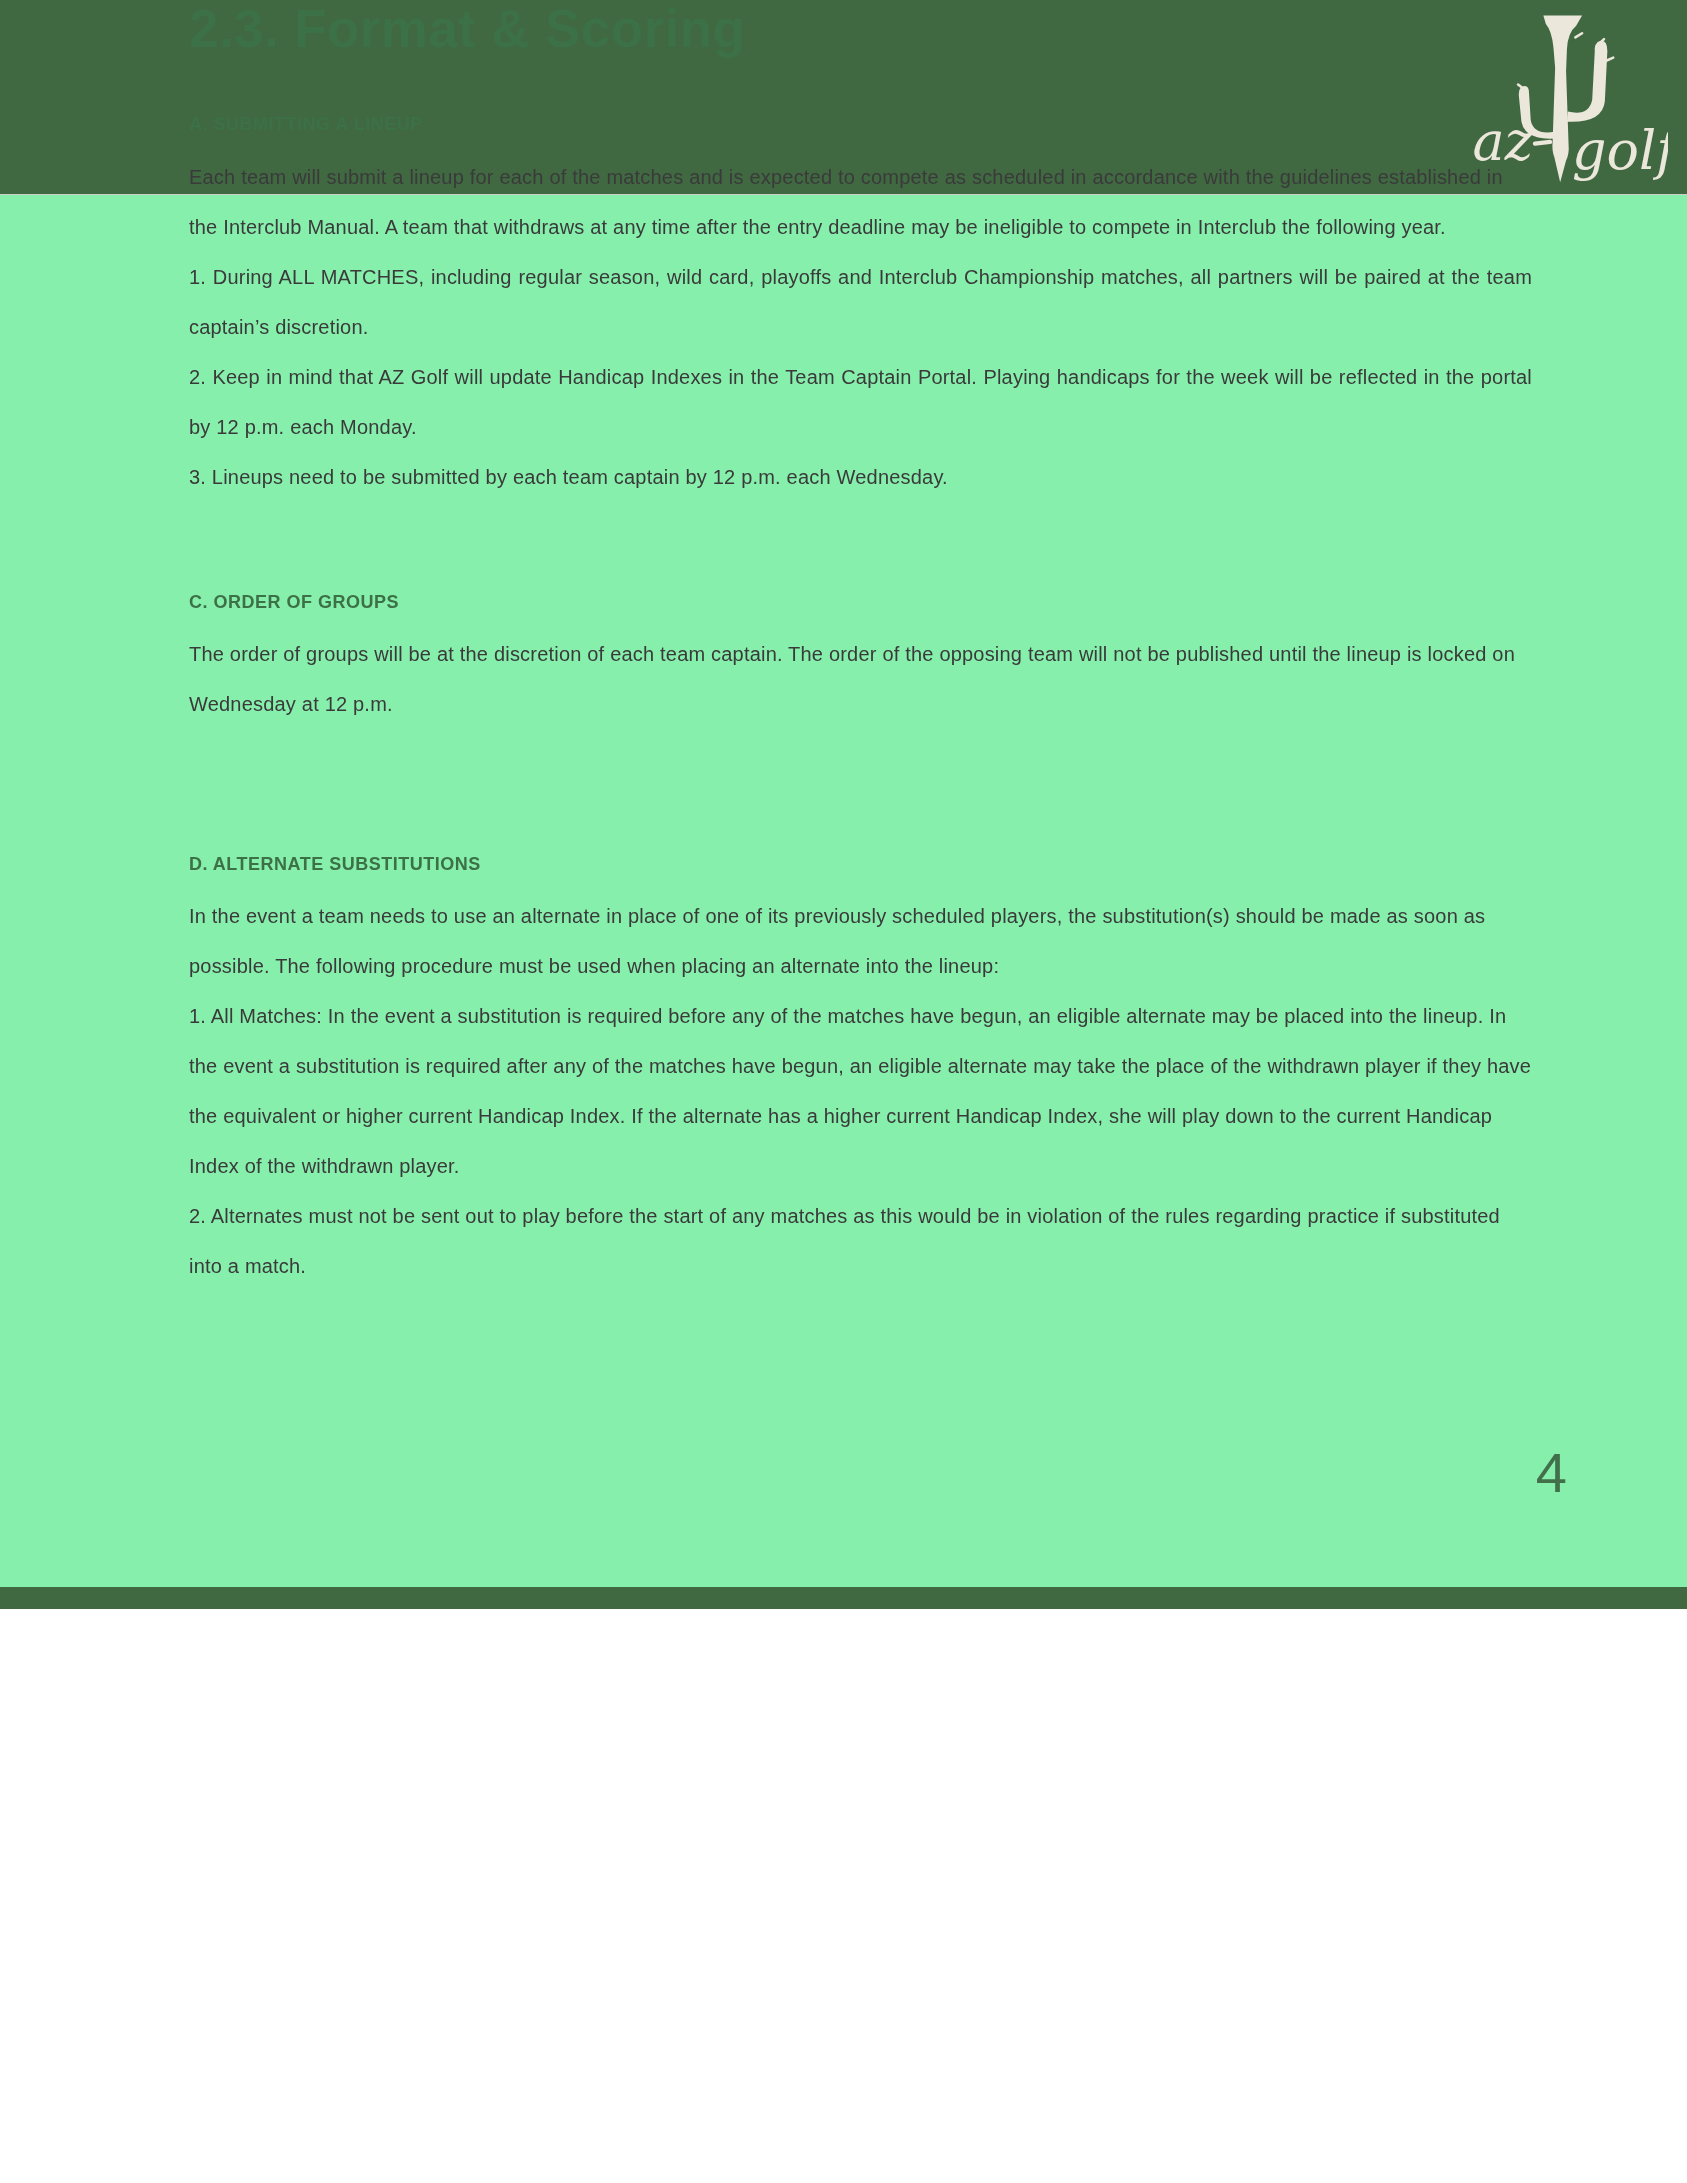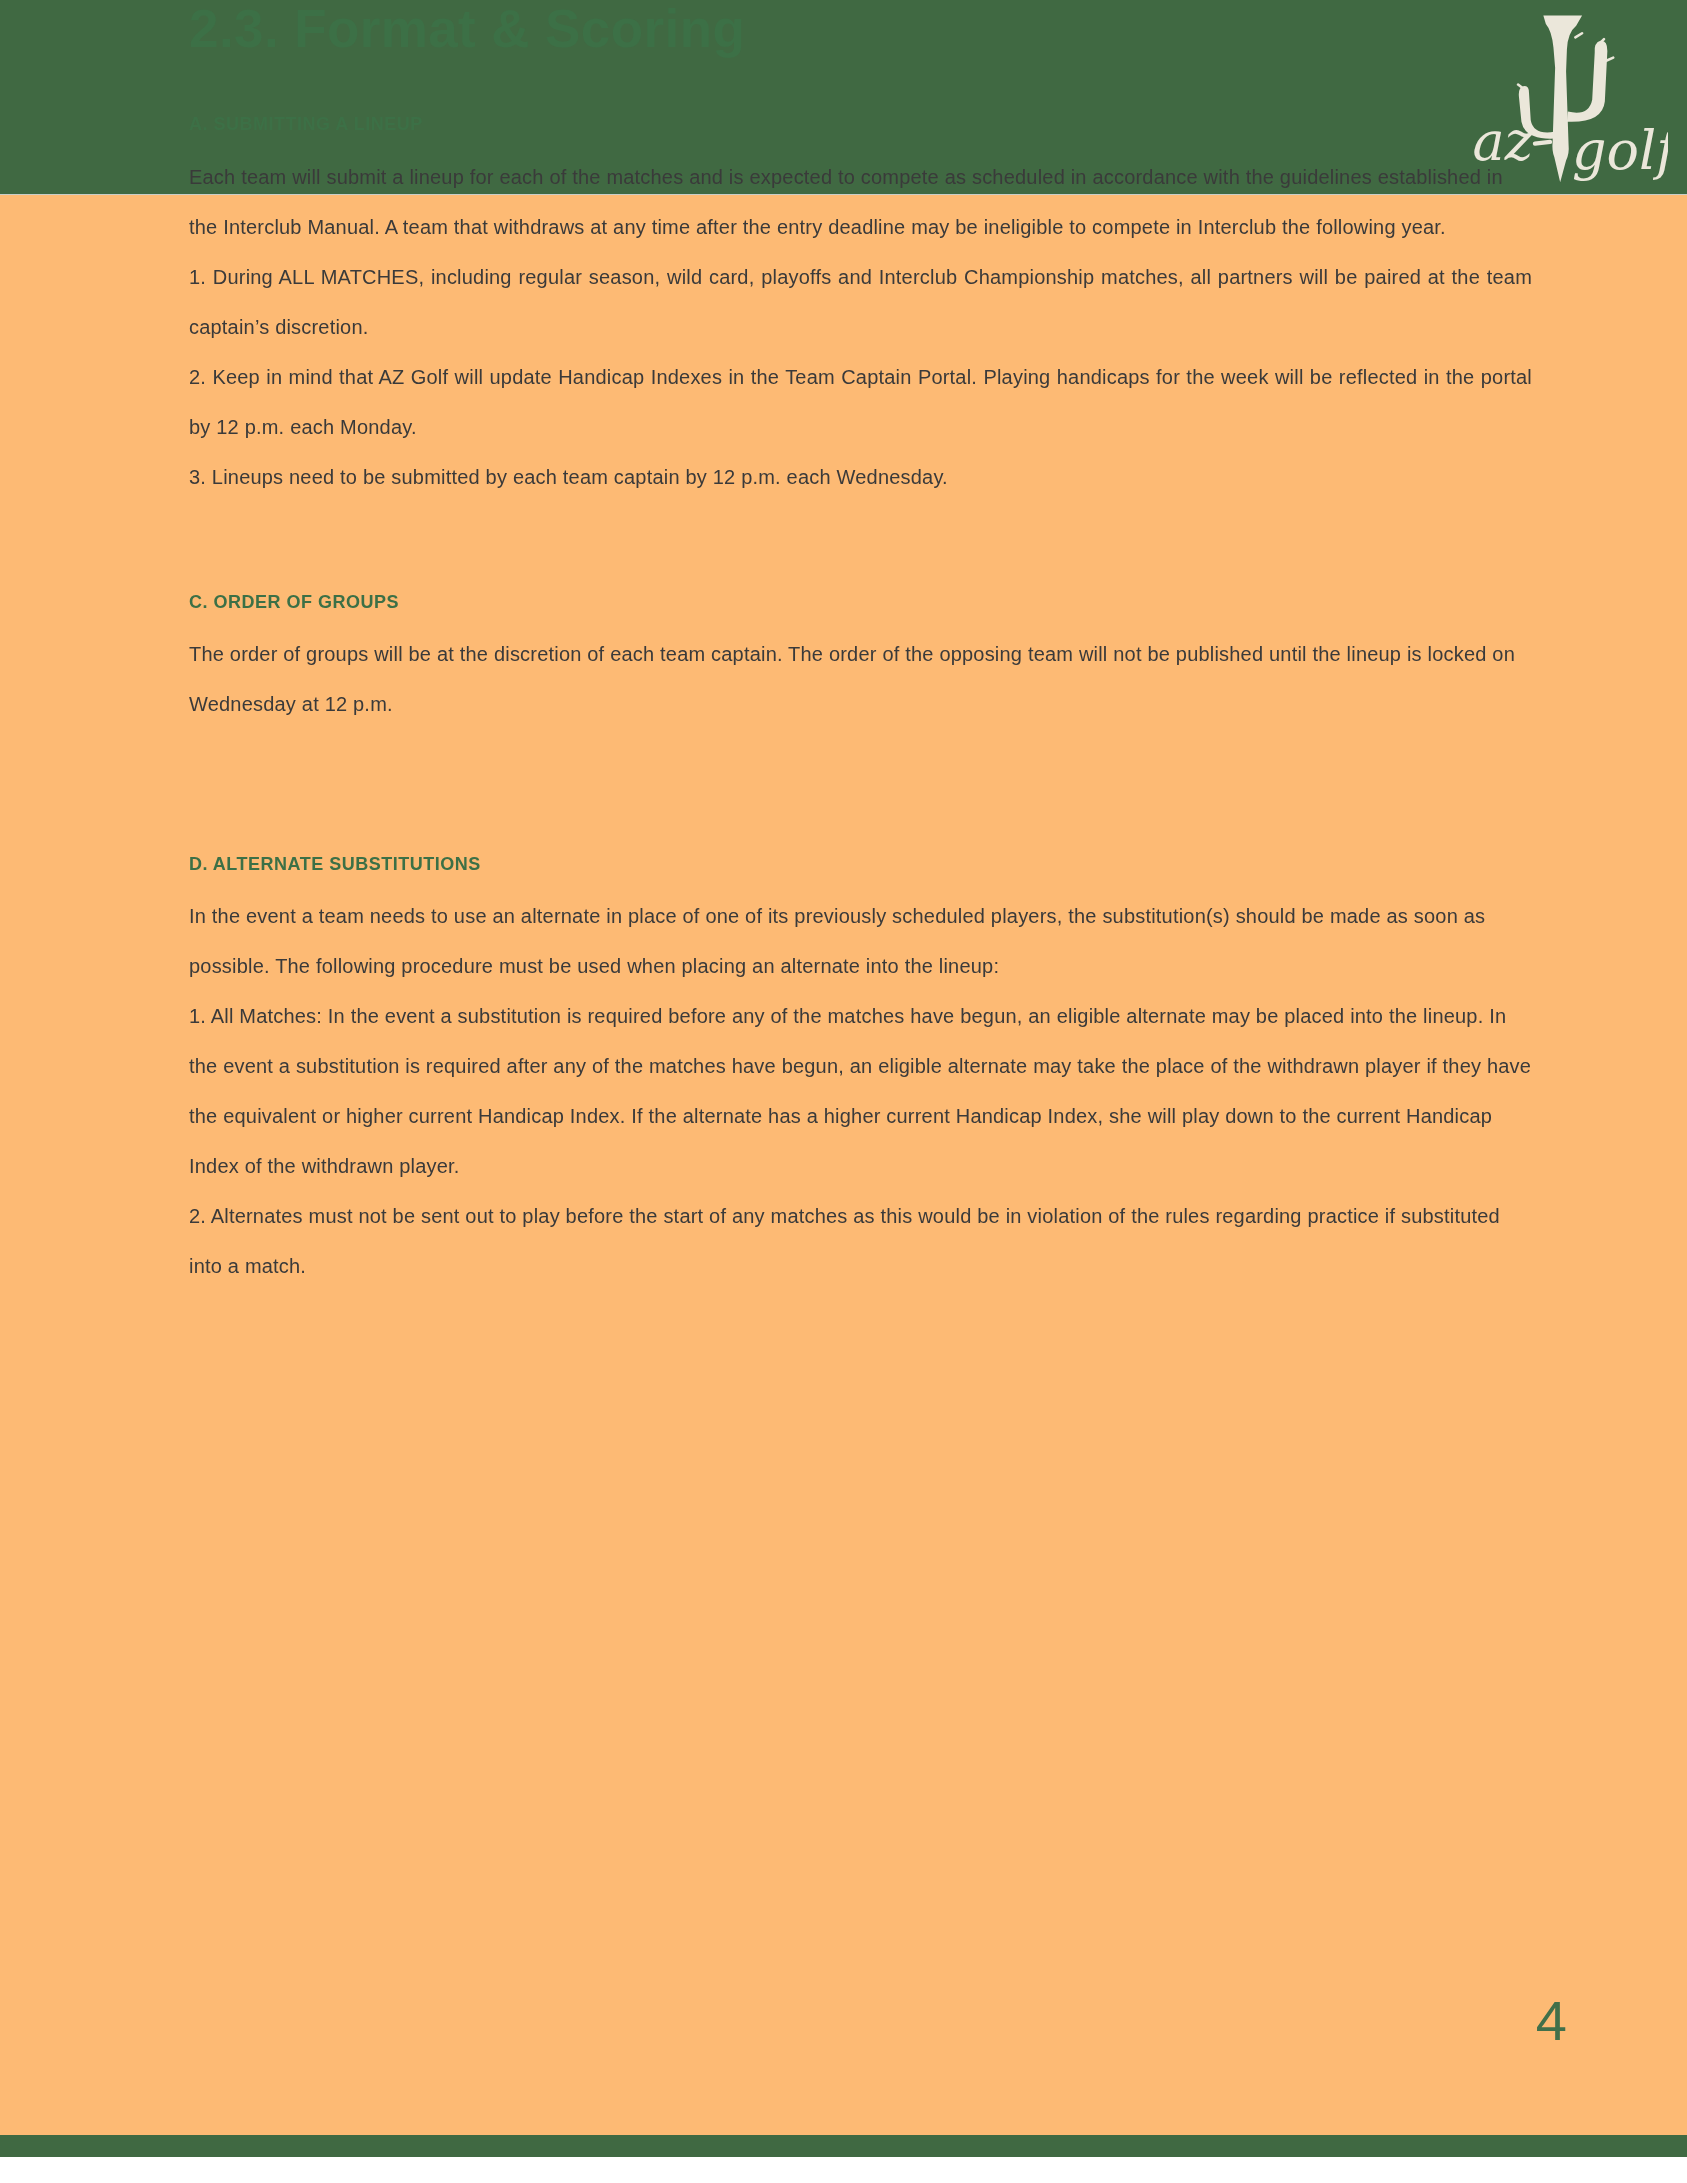--- a/index.html
+++ b/index.html
@@ -1,20 +1,20 @@
 <!DOCTYPE html>
 <html style="font-size:13.5px"><head>
 <meta charset="utf-8">
 <style>
   html, body { margin: 0; padding: 0; background: #ffffff; }
   .page {
     position: relative;
     width: 1687px;
-    height: 2157px;
-    background: #fdba74;
+    height: 1609px;
+    background: #86efac;
     font-family: "Liberation Sans", sans-serif;
     overflow: hidden;
   }
 
   
   .top-band {
     position: absolute;
     top: 0; left: 0;
     width: 1687px; height: 194px;
     background: #406942;

